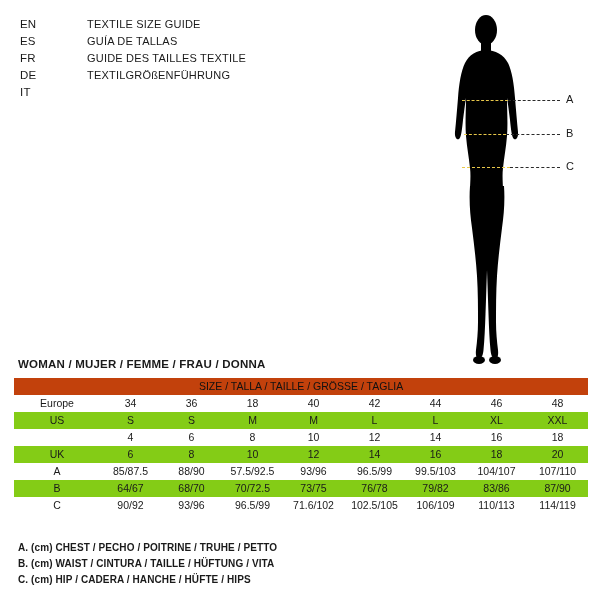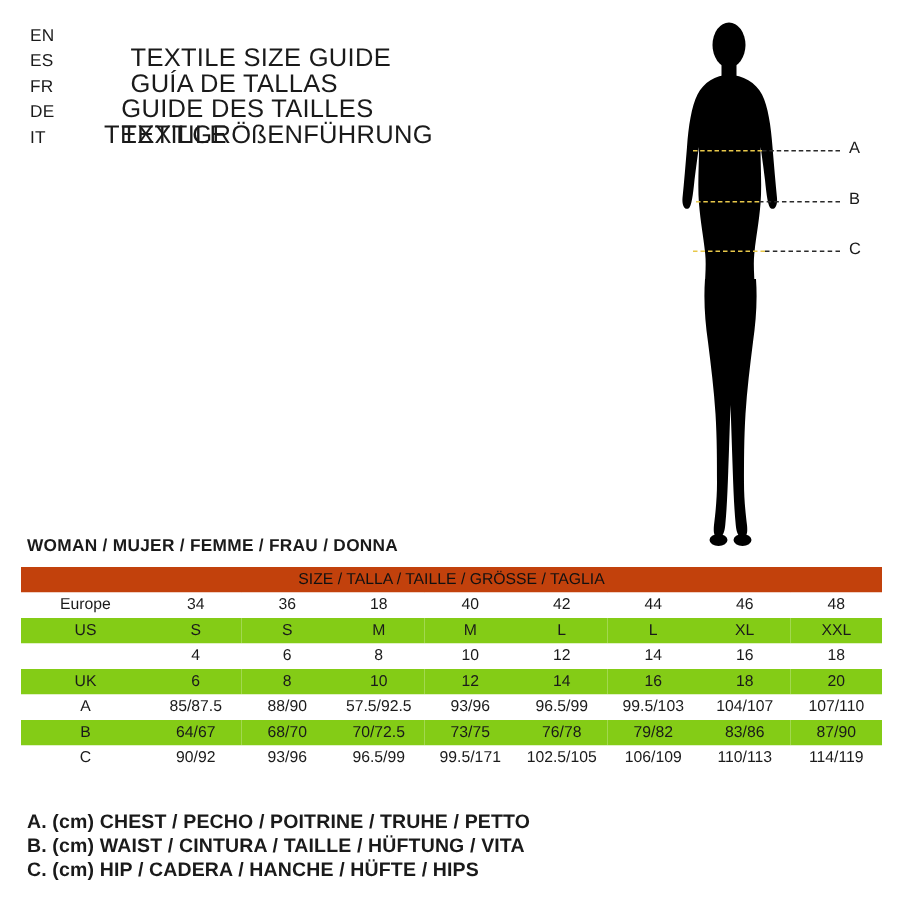--- a/index.html
+++ b/index.html
@@ -35,24 +35,23 @@
     line-height: 17px;
     gap: 33px;
   }
   .lang-code {
     width: 34px;
     font-size: 11.5px;
     letter-spacing: 0.2px;
     color: #1a1a1a;
   }
   .lang-text {
-    font-size: 17px;
+    font-size: 11px;
     letter-spacing: 0.2px;
     color: #1a1a1a;
-    margin-top: 14px;
   }
 
   
   .figure-wrap {
     position: absolute;
     left: 420px;
     top: 8px;
     width: 170px;
     height: 360px;
   }
@@ -131,21 +130,21 @@
   }
 
   
   .notes {
     position: absolute;
     left: 18px;
     top: 540px;
     width: 560px;
   }
   .note {
-    font-size: 13px;
+    font-size: 10px;
     font-weight: bold;
     line-height: 16px;
     letter-spacing: 0.1px;
     color: #1a1a1a;
   }
 </style>
 </head>
 <body>
 
 <div class="page">
@@ -327,21 +326,21 @@
           <td>79/82</td>
           <td>83/86</td>
           <td>87/90</td>
         </tr>
 
         <tr class="row-plain">
           <td class="rowlabel">C</td>
           <td>90/92</td>
           <td>93/96</td>
           <td>96.5/99</td>
-          <td>99.5/171</td>
+          <td>71.6/102</td>
           <td>102.5/105</td>
           <td>106/109</td>
           <td>110/113</td>
           <td>114/119</td>
         </tr>
       </tbody>
     </table>
   </div>
 
   <div class="notes">

